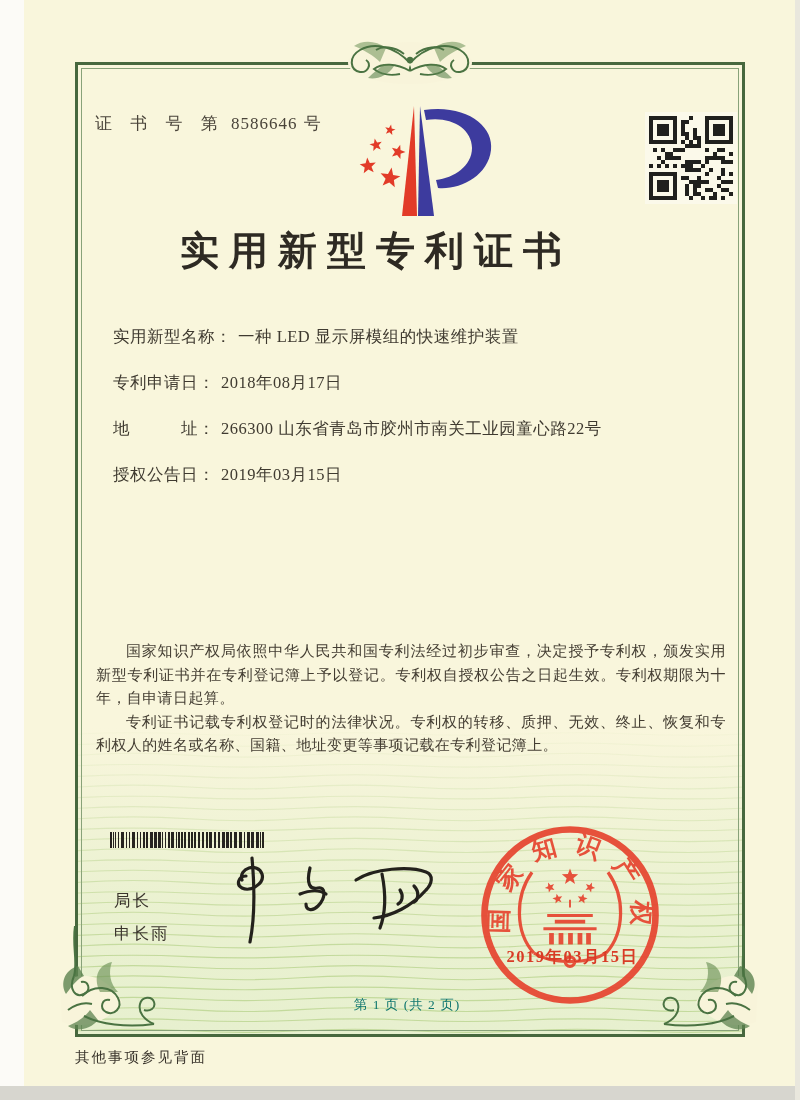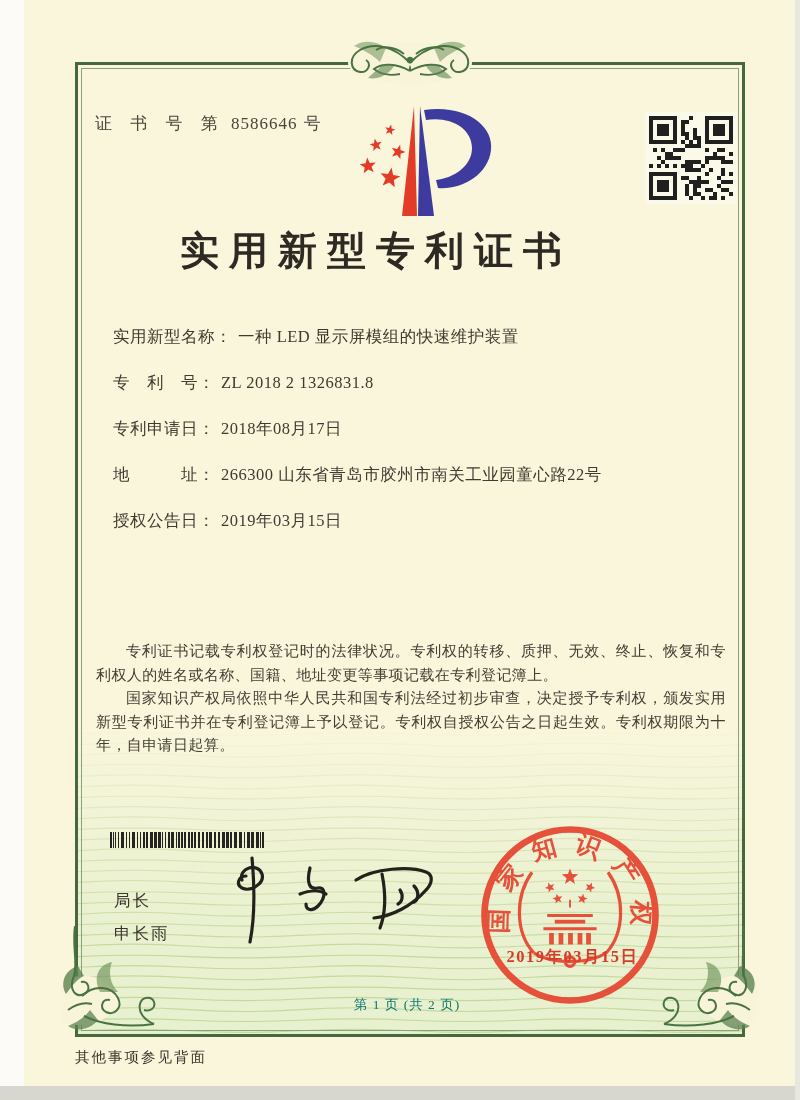--- a/index.html
+++ b/index.html
@@ -205,36 +205,33 @@
       <path d="M4 4h4v4h-4zM8 4h4v4h-4zM12 4h4v4h-4zM16 4h4v4h-4zM20 4h4v4h-4zM24 4h4v4h-4zM28 4h4v4h-4zM44 4h4v4h-4zM60 4h4v4h-4zM64 4h4v4h-4zM68 4h4v4h-4zM72 4h4v4h-4zM76 4h4v4h-4zM80 4h4v4h-4zM84 4h4v4h-4zM4 8h4v4h-4zM28 8h4v4h-4zM36 8h4v4h-4zM40 8h4v4h-4zM60 8h4v4h-4zM84 8h4v4h-4zM4 12h4v4h-4zM12 12h4v4h-4zM16 12h4v4h-4zM20 12h4v4h-4zM28 12h4v4h-4zM36 12h4v4h-4zM60 12h4v4h-4zM68 12h4v4h-4zM72 12h4v4h-4zM76 12h4v4h-4zM84 12h4v4h-4zM4 16h4v4h-4zM12 16h4v4h-4zM16 16h4v4h-4zM20 16h4v4h-4zM28 16h4v4h-4zM36 16h4v4h-4zM48 16h4v4h-4zM60 16h4v4h-4zM68 16h4v4h-4zM72 16h4v4h-4zM76 16h4v4h-4zM84 16h4v4h-4zM4 20h4v4h-4zM12 20h4v4h-4zM16 20h4v4h-4zM20 20h4v4h-4zM28 20h4v4h-4zM36 20h4v4h-4zM40 20h4v4h-4zM48 20h4v4h-4zM60 20h4v4h-4zM68 20h4v4h-4zM72 20h4v4h-4zM76 20h4v4h-4zM84 20h4v4h-4zM4 24h4v4h-4zM28 24h4v4h-4zM40 24h4v4h-4zM48 24h4v4h-4zM52 24h4v4h-4zM60 24h4v4h-4zM84 24h4v4h-4zM4 28h4v4h-4zM8 28h4v4h-4zM12 28h4v4h-4zM16 28h4v4h-4zM20 28h4v4h-4zM24 28h4v4h-4zM28 28h4v4h-4zM36 28h4v4h-4zM44 28h4v4h-4zM52 28h4v4h-4zM60 28h4v4h-4zM64 28h4v4h-4zM68 28h4v4h-4zM72 28h4v4h-4zM76 28h4v4h-4zM80 28h4v4h-4zM84 28h4v4h-4zM40 32h4v4h-4zM44 32h4v4h-4zM48 32h4v4h-4zM52 32h4v4h-4zM8 36h4v4h-4zM16 36h4v4h-4zM28 36h4v4h-4zM32 36h4v4h-4zM36 36h4v4h-4zM60 36h4v4h-4zM72 36h4v4h-4zM76 36h4v4h-4zM20 40h4v4h-4zM24 40h4v4h-4zM68 40h4v4h-4zM84 40h4v4h-4zM12 44h4v4h-4zM20 44h4v4h-4zM24 44h4v4h-4zM28 44h4v4h-4zM32 44h4v4h-4zM60 44h4v4h-4zM64 44h4v4h-4zM68 44h4v4h-4zM72 44h4v4h-4zM76 44h4v4h-4zM16 48h4v4h-4zM40 48h4v4h-4zM44 48h4v4h-4zM48 48h4v4h-4zM52 48h4v4h-4zM60 48h4v4h-4zM76 48h4v4h-4zM80 48h4v4h-4zM84 48h4v4h-4zM4 52h4v4h-4zM12 52h4v4h-4zM20 52h4v4h-4zM28 52h4v4h-4zM36 52h4v4h-4zM40 52h4v4h-4zM44 52h4v4h-4zM56 52h4v4h-4zM40 56h4v4h-4zM44 56h4v4h-4zM48 56h4v4h-4zM52 56h4v4h-4zM64 56h4v4h-4zM76 56h4v4h-4zM4 60h4v4h-4zM8 60h4v4h-4zM12 60h4v4h-4zM16 60h4v4h-4zM20 60h4v4h-4zM24 60h4v4h-4zM28 60h4v4h-4zM60 60h4v4h-4zM76 60h4v4h-4zM84 60h4v4h-4zM4 64h4v4h-4zM28 64h4v4h-4zM36 64h4v4h-4zM40 64h4v4h-4zM52 64h4v4h-4zM72 64h4v4h-4zM4 68h4v4h-4zM12 68h4v4h-4zM16 68h4v4h-4zM20 68h4v4h-4zM28 68h4v4h-4zM44 68h4v4h-4zM48 68h4v4h-4zM52 68h4v4h-4zM56 68h4v4h-4zM60 68h4v4h-4zM76 68h4v4h-4zM80 68h4v4h-4zM84 68h4v4h-4zM4 72h4v4h-4zM12 72h4v4h-4zM16 72h4v4h-4zM20 72h4v4h-4zM28 72h4v4h-4zM40 72h4v4h-4zM48 72h4v4h-4zM52 72h4v4h-4zM72 72h4v4h-4zM4 76h4v4h-4zM12 76h4v4h-4zM16 76h4v4h-4zM20 76h4v4h-4zM28 76h4v4h-4zM40 76h4v4h-4zM48 76h4v4h-4zM60 76h4v4h-4zM64 76h4v4h-4zM76 76h4v4h-4zM80 76h4v4h-4zM4 80h4v4h-4zM28 80h4v4h-4zM40 80h4v4h-4zM48 80h4v4h-4zM52 80h4v4h-4zM68 80h4v4h-4zM84 80h4v4h-4zM4 84h4v4h-4zM8 84h4v4h-4zM12 84h4v4h-4zM16 84h4v4h-4zM20 84h4v4h-4zM24 84h4v4h-4zM28 84h4v4h-4zM44 84h4v4h-4zM56 84h4v4h-4zM64 84h4v4h-4zM68 84h4v4h-4zM76 84h4v4h-4z" fill="#20201e"></path>
     </svg>
 
   <div class="doc-title">实用新型专利证书</div>
 
   <div class="rows">
     <div class="row">
       <span class="lab">实用新型名称：</span><span>一种 LED 显示屏模组的快速维护装置</span>
     </div>
     <div class="row">
-      <span class="lab">专　利　号：</span><span>ZL 2018 2 1326831.8</span>
-    </div>
-    <div class="row">
       <span class="lab">专利申请日：</span><span>2018年08月17日</span>
     </div>
     <div class="row">
       <span class="lab">地　　　址：</span><span>266300 山东省青岛市胶州市南关工业园童心路22号</span>
     </div>
     <div class="row">
       <span class="lab">授权公告日：</span><span>2019年03月15日</span>
     </div>
   </div>
 
   <div class="paras">
+    <p>国家知识产权局依照中华人民共和国专利法经过初步审查，决定授予专利权，颁发实用新型专利证书并在专利登记簿上予以登记。专利权自授权公告之日起生效。专利权期限为十年，自申请日起算。</p>
     <p>专利证书记载专利权登记时的法律状况。专利权的转移、质押、无效、终止、恢复和专利权人的姓名或名称、国籍、地址变更等事项记载在专利登记簿上。</p>
-    <p>国家知识产权局依照中华人民共和国专利法经过初步审查，决定授予专利权，颁发实用新型专利证书并在专利登记簿上予以登记。专利权自授权公告之日起生效。专利权期限为十年，自申请日起算。</p>
   </div>
 
   <svg class="barcode" width="158" height="16" viewBox="0 0 158 16" preserveAspectRatio="none">
       <path d="M0 0h2v16h-2zM3 0h1v16h-1zM5 0h1v16h-1zM8 0h1v16h-1zM11 0h3v16h-3zM16 0h1v16h-1zM19 0h1v16h-1zM22 0h3v16h-3zM27 0h1v16h-1zM30 0h1v16h-1zM33 0h2v16h-2zM36 0h2v16h-2zM40 0h3v16h-3zM44 0h3v16h-3zM48 0h3v16h-3zM52 0h1v16h-1zM55 0h1v16h-1zM58 0h2v16h-2zM61 0h3v16h-3zM66 0h1v16h-1zM68 0h2v16h-2zM71 0h2v16h-2zM74 0h2v16h-2zM78 0h2v16h-2zM81 0h2v16h-2zM84 0h2v16h-2zM88 0h2v16h-2zM92 0h2v16h-2zM96 0h2v16h-2zM99 0h3v16h-3zM104 0h2v16h-2zM108 0h2v16h-2zM112 0h3v16h-3zM116 0h3v16h-3zM120 0h2v16h-2zM124 0h3v16h-3zM129 0h3v16h-3zM134 0h1v16h-1zM137 0h3v16h-3zM141 0h3v16h-3zM146 0h3v16h-3zM150 0h1v16h-1zM152 0h2v16h-2z" fill="#26241f"></path>
     </svg>
 
   <div class="director">
     <div>局长</div>
     <div>申长雨</div>
   </div>

